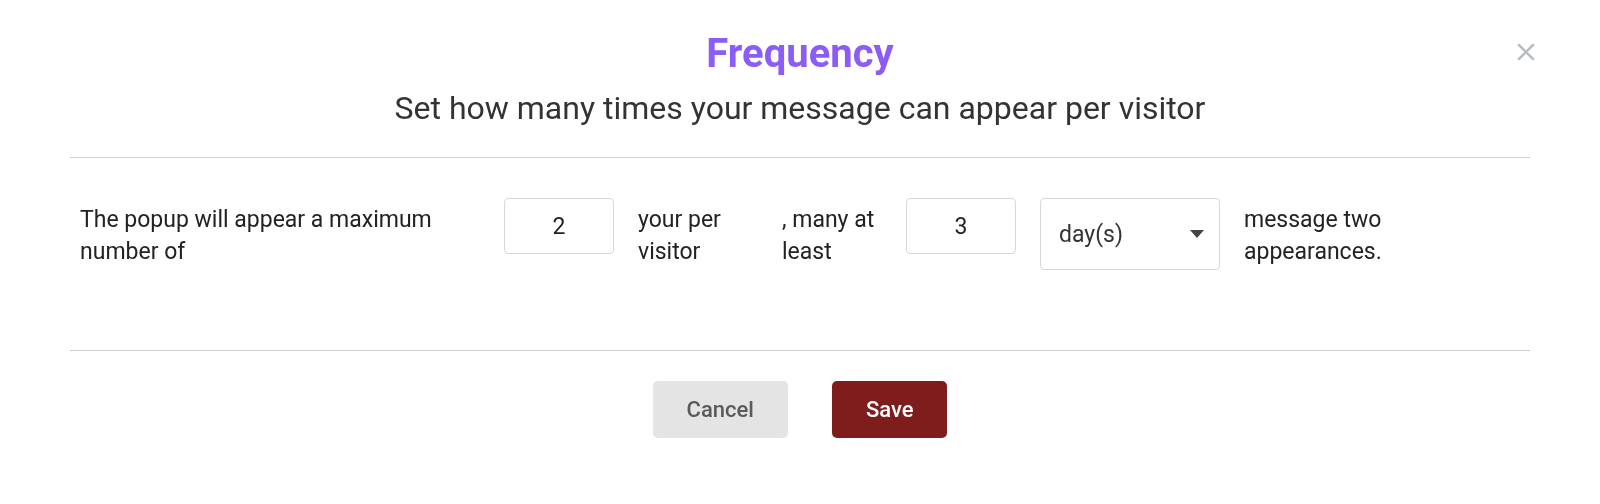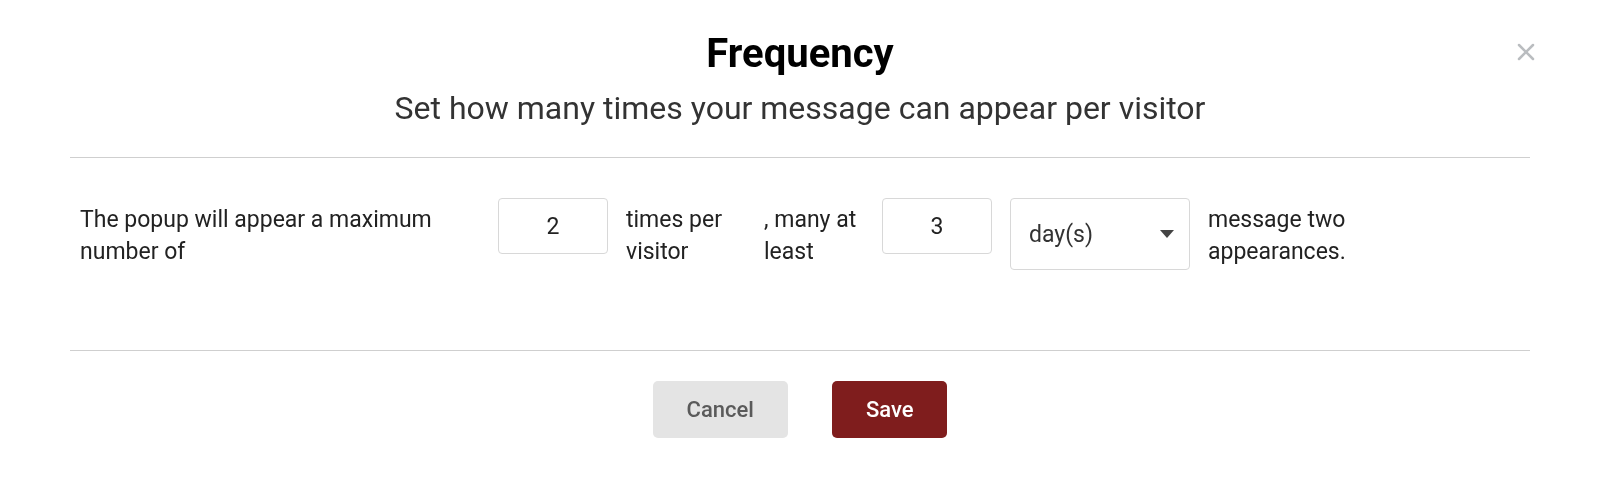--- a/index.html
+++ b/index.html
@@ -37,38 +37,38 @@
       width: 24px;
       height: 24px;
     }
     .header {
       text-align: center;
       padding: 0 80px;
     }
     .title {
       font-size: 40px;
       font-weight: 700;
-      color: #000000;
+      color: #8b5cf6;
       margin-bottom: 12px;
     }
     .subtitle {
       font-size: 32px;
       font-weight: 400;
       color: #333;
     }
     .divider {
       height: 1px;
       background: #cfcfcf;
       margin: 30px 70px 0 70px;
     }
     .body {
       padding: 40px 80px 50px 80px;
       display: flex;
       align-items: flex-start;
-      gap: 18px;
+      gap: 24px;
       flex-wrap: nowrap;
       font-size: 23px;
       color: #222;
     }
     .body > * {
       flex: 0 0 auto;
     }
     .text-chunk {
       line-height: 1.4;
       padding-top: 6px;
@@ -173,21 +173,21 @@
     <p class="subtitle">Set how many times your message can appear per visitor</p>
   </div>
 
   <div class="divider"></div>
 
   <div class="body">
     <div class="text-chunk lead">The popup will appear a maximum number of</div>
 
     <input type="text" class="num-input" value="2" style="">
 
-    <div class="text-chunk times">times per visitor</div>
+    <div class="text-chunk times">your per visitor</div>
 
     <div class="text-chunk with">, many at least</div>
 
     <input type="text" class="num-input" value="3" style="">
 
     <div class="select-wrap">
       <select class="unit-select"><option value="hour(s)">hour(s)</option><option value="day(s)" selected="">day(s)</option><option value="week(s)">week(s)</option></select>
     </div>
 
     <div class="text-chunk between">message two appearances.</div>

